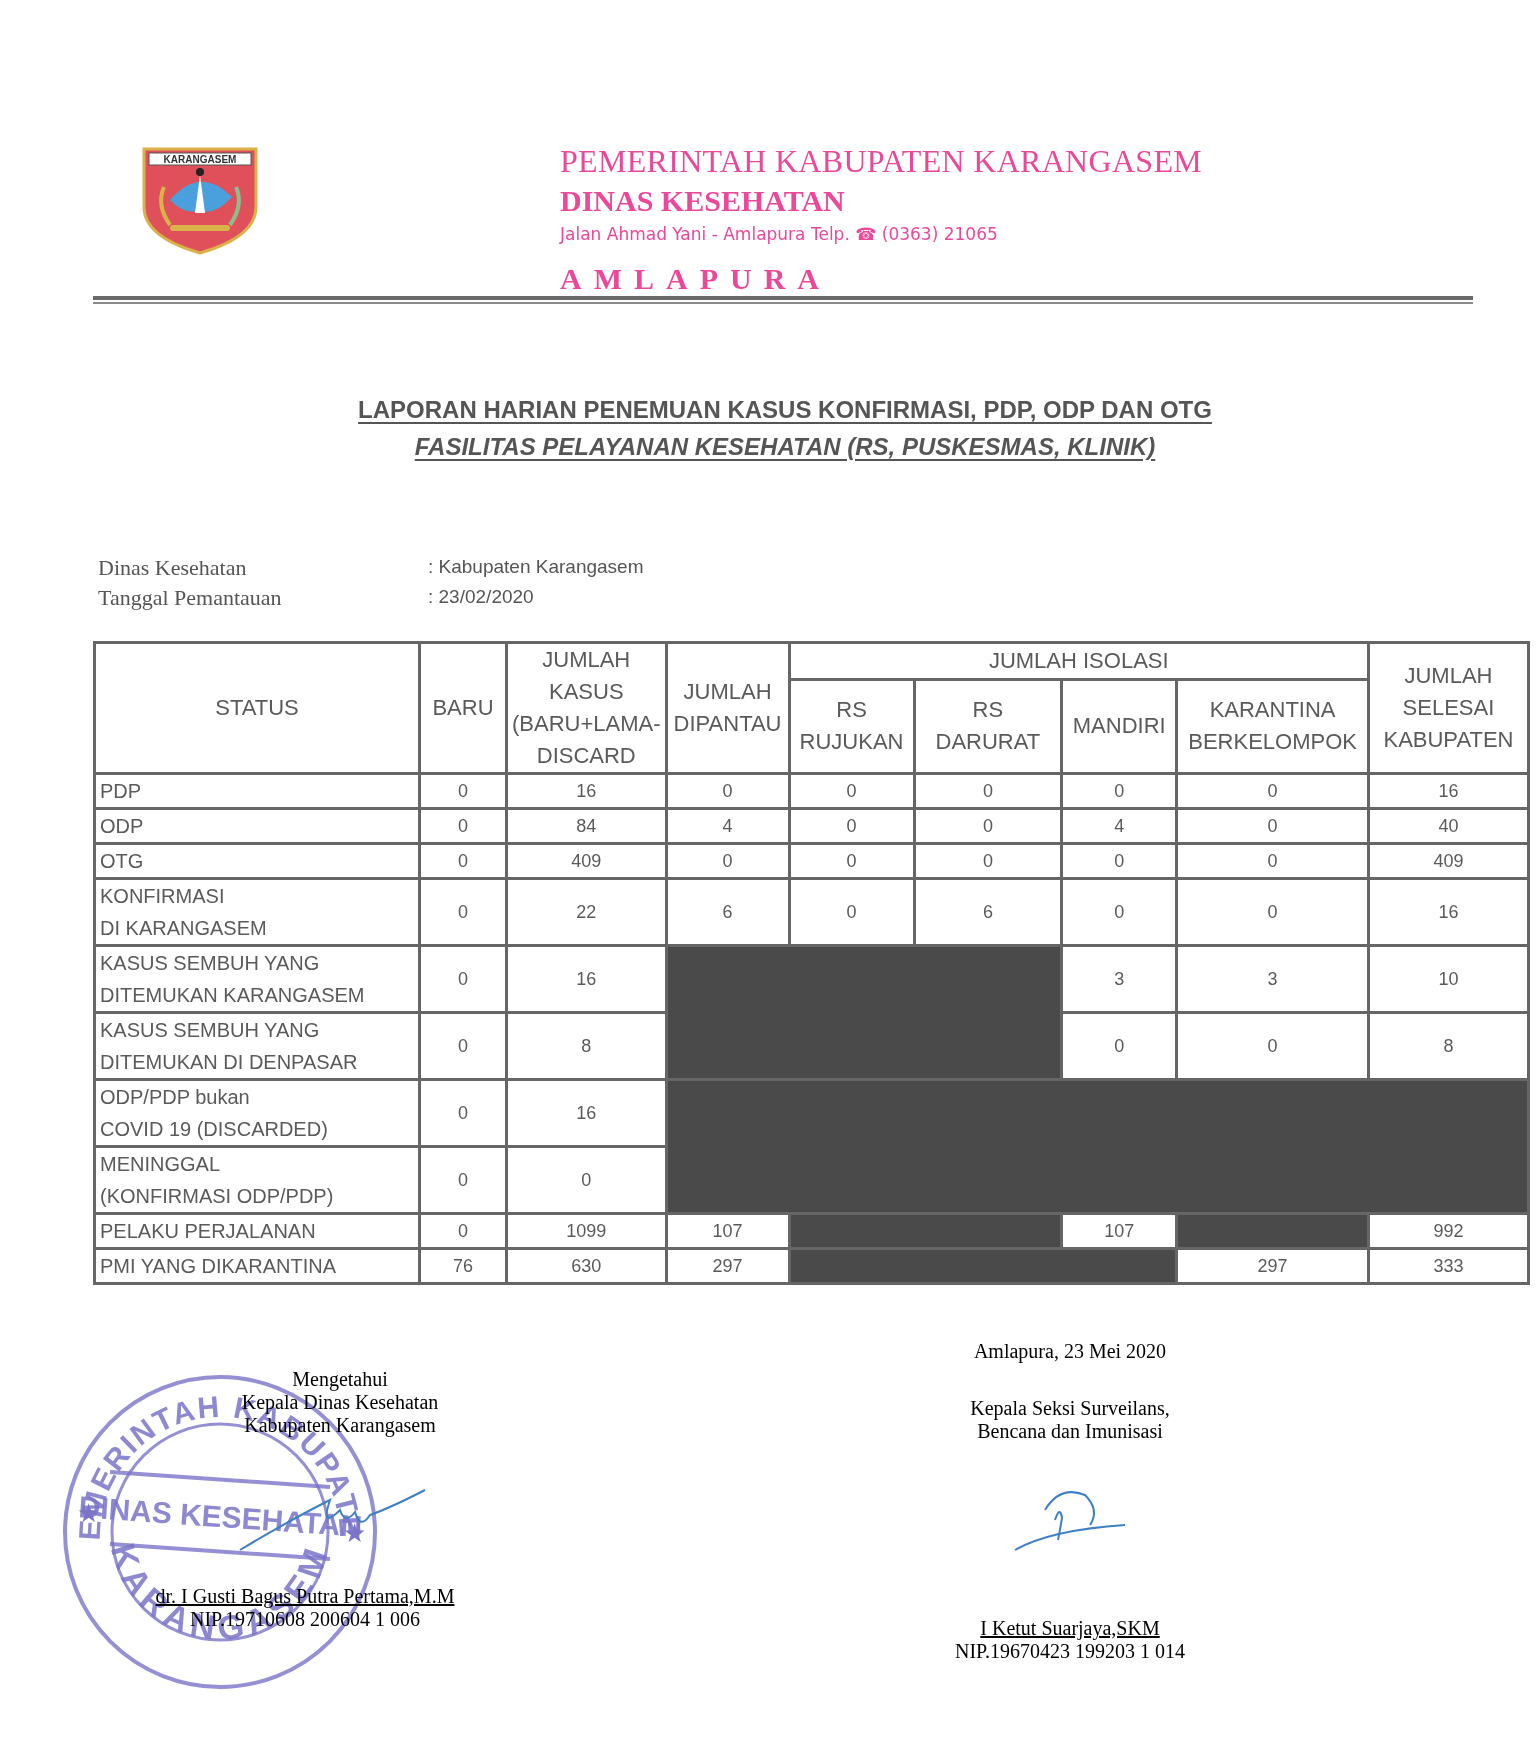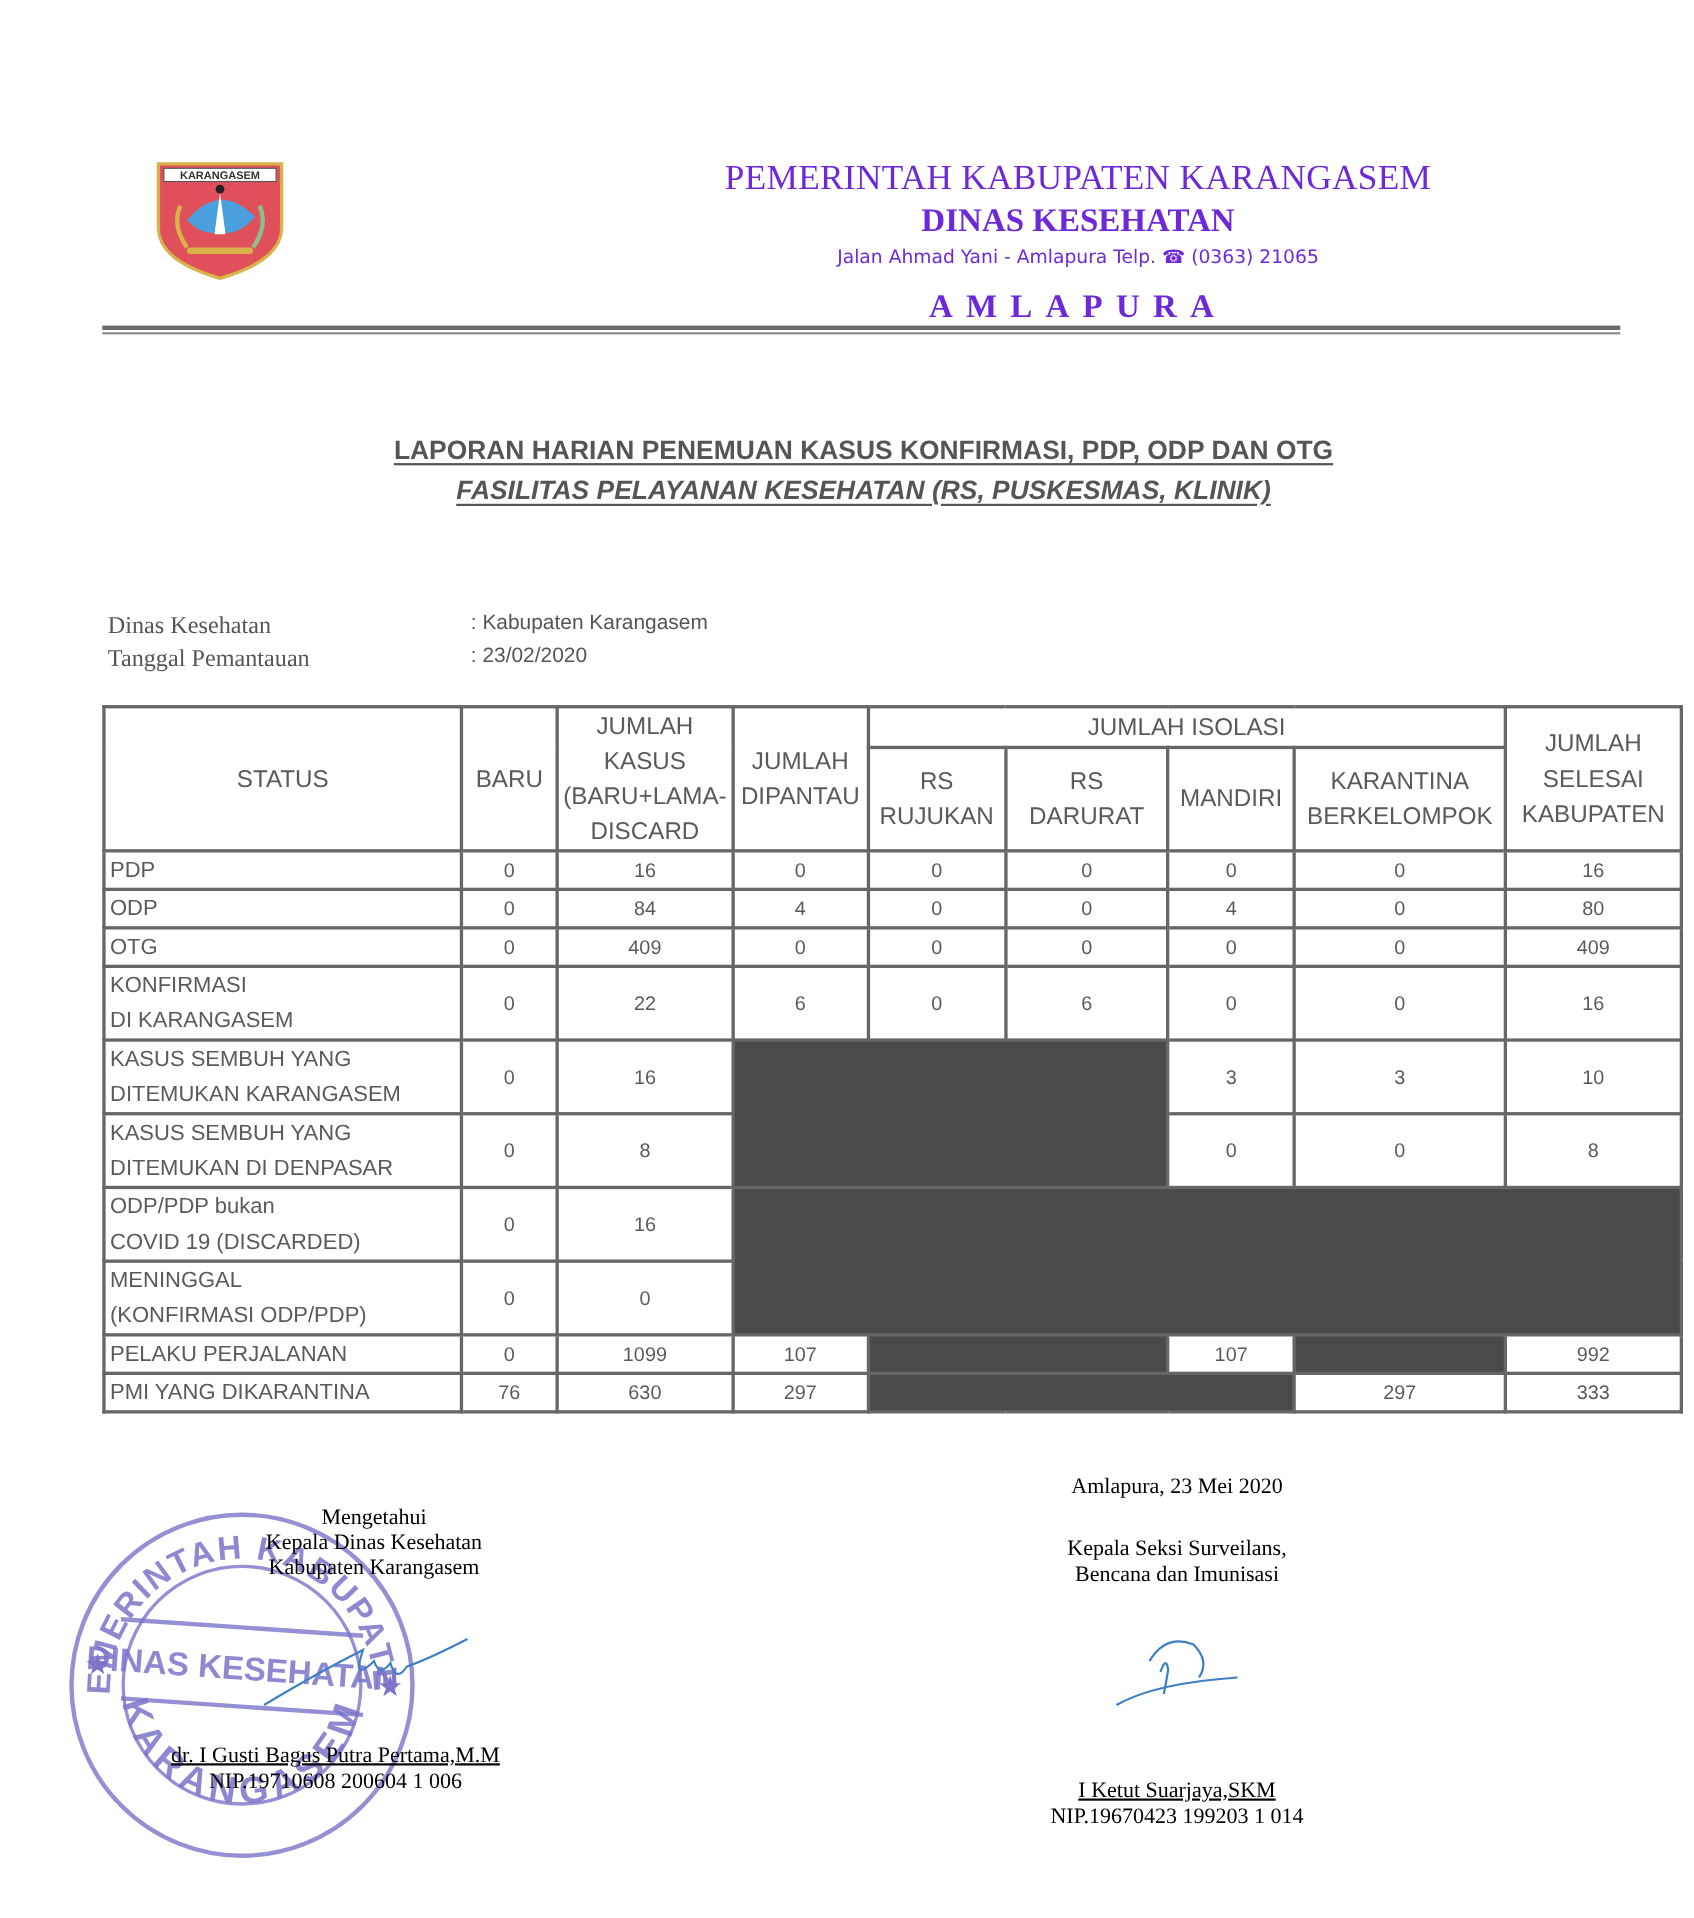--- a/index.html
+++ b/index.html
@@ -3,21 +3,21 @@
 <meta charset="utf-8">
 <style>
   html, body { margin:0; padding:0; }
   body { width:1540px; height:1744px; background:#ffffff; position:relative; overflow:hidden; color:#555; }
   .abs { position:absolute; }
   .serif { font-family: "Liberation Serif", "DejaVu Serif", serif; }
   .sans { font-family: "Liberation Sans", "DejaVu Sans", sans-serif; }
 
   
   #logo { left:140px; top:145px; width:120px; height:110px; }
-  .lh { left:560px; width:840px; text-align:center; color:#6d28d9; }
+  .lh { left:560px; width:840px; text-align:left; color:#ec4899; }
   #lh-gov { top:143px; font-size:32px; letter-spacing:0.3px; }
   #lh-dept { top:184px; font-size:30px; font-weight:bold; }
   #lh-addr { top:224px; font-size:17px; font-family:"DejaVu Sans", sans-serif; }
   #lh-city { top:262px; font-size:30px; font-weight:bold; letter-spacing:12px; }
   #lh-rule1 { left:93px; top:296px; width:1380px; height:4px; background:#6a6a6a; }
   #lh-rule2 { left:93px; top:302px; width:1380px; height:2px; background:#8a8a8a; }
 
   
   .title { left:300px; width:970px; text-align:center; font-size:24px; font-weight:bold; color:#555; text-decoration:underline; text-underline-offset:4px; }
   #title1 { top:396px; }
@@ -121,21 +121,21 @@
 
   <tr style="height:30px">
     <td class="lbl">ODP</td>
     <td>0</td>
     <td>84</td>
     <td>4</td>
     <td>0</td>
     <td>0</td>
     <td>4</td>
     <td>0</td>
-    <td>80</td>
+    <td>40</td>
   </tr>
 
   <tr style="height:30px">
     <td class="lbl">OTG</td>
     <td>0</td>
     <td>409</td>
     <td>0</td>
     <td>0</td>
     <td>0</td>
     <td>0</td>

